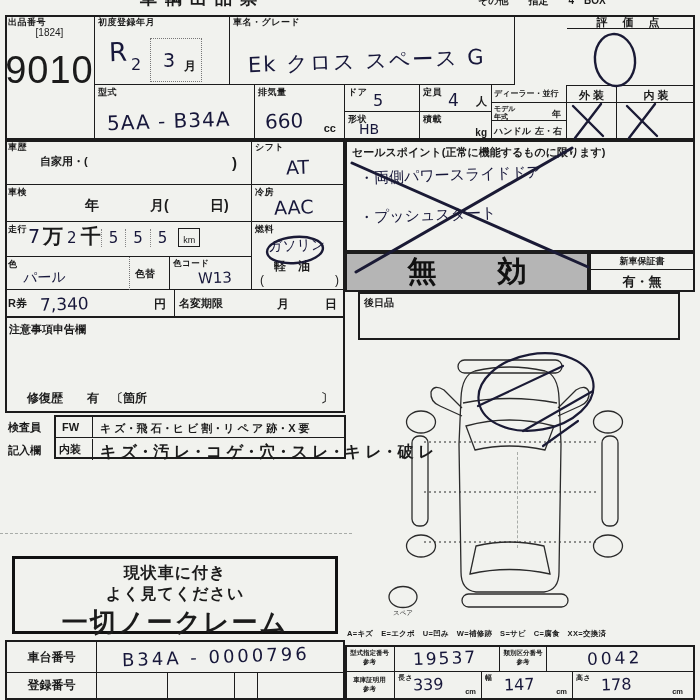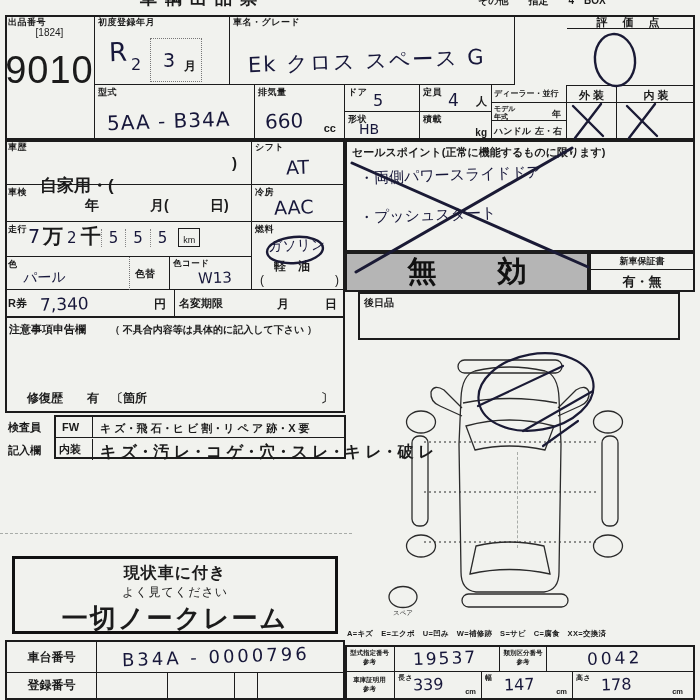--- a/index.html
+++ b/index.html
@@ -98,21 +98,21 @@
   </div>
   <div class="c bk" style="left:492px;top:121px;width:75px;height:19px;border-right:1px solid #1c1c1c;">
     <span class="print" style="position:absolute;left:2px;top:4px;font-size:9px;font-weight:bold;">ハンドル</span>
     <span class="print" style="position:absolute;right:4px;top:4px;font-size:9px;font-weight:bold;">左・右</span>
   </div>
 
   <div class="c bk" style="left:5px;top:140px;width:340px;height:273px;border:2px solid #1c1c1c;"></div>
 
   <div class="c bk" style="left:5px;top:140px;width:247px;height:45px;border-right:1px solid #1c1c1c;border-bottom:1px solid #1c1c1c;">
     <span class="lbl">車歴</span>
-    <span class="print" style="position:absolute;left:35px;top:14px;font-size:17px;font-weight:bold;margin-top:20px;">自家用・(</span>
+    <span class="print" style="position:absolute;left:35px;top:14px;font-size:11px;font-weight:bold;">自家用・(</span>
     <span class="print" style="position:absolute;right:14px;top:14px;font-size:15px;font-weight:bold;">)</span>
   </div>
   <div class="c bk" style="left:252px;top:140px;width:93px;height:45px;border-bottom:1px solid #1c1c1c;">
     <span class="lbl">シフト</span>
     <span class="hand tilt" style="position:absolute;left:34px;top:16px;font-size:19px;">AT</span>
   </div>
   <div class="c bk" style="left:5px;top:185px;width:247px;height:37px;border-right:1px solid #1c1c1c;border-bottom:1px solid #1c1c1c;">
     <span class="lbl">車検</span>
     <span class="print" style="position:absolute;left:80px;top:12px;font-size:14px;font-weight:bold;">年</span>
     <span class="print" style="position:absolute;left:145px;top:12px;font-size:14px;font-weight:bold;">月(</span>
@@ -160,21 +160,20 @@
     <span class="hand tilt" style="position:absolute;left:35px;top:4px;font-size:17px;">7,340</span>
     <span class="print" style="position:absolute;right:8px;top:6px;font-size:12px;font-weight:bold;">円</span>
   </div>
   <div class="c bk" style="left:175px;top:290px;width:170px;height:28px;border-bottom:2px solid #1c1c1c;">
     <span class="print" style="position:absolute;left:4px;top:6px;font-size:11px;font-weight:bold;">名変期限</span>
     <span class="print" style="position:absolute;left:102px;top:6px;font-size:12px;font-weight:bold;">月</span>
     <span class="print" style="position:absolute;right:8px;top:6px;font-size:12px;font-weight:bold;">日</span>
   </div>
   <div class="c" style="left:5px;top:318px;width:340px;height:95px;">
     <span class="print" style="position:absolute;left:4px;top:4px;font-size:11px;font-weight:bold;">注意事項申告欄</span>
-    <span class="print" style="position:absolute;left:105px;top:5px;font-size:10px;font-weight:bold;">（ 不具合内容等は具体的に記入して下さい ）</span>
     <span class="print" style="position:absolute;left:22px;bottom:6px;font-size:12px;font-weight:bold;">修復歴　　有　〔箇所</span>
     <span class="print" style="position:absolute;right:12px;bottom:6px;font-size:12px;font-weight:bold;">〕</span>
   </div>
 
   <div class="c" style="left:8px;top:416px;width:46px;height:44px;">
     <div class="print" style="font-size:11px;font-weight:bold;padding-top:4px;">検査員</div>
     <div class="print" style="font-size:11px;font-weight:bold;padding-top:8px;">記入欄</div>
   </div>
   <div class="c bk" style="left:54px;top:415px;width:292px;height:44px;border:2px solid #1c1c1c;">
     <div class="c bk" style="left:0;top:0;width:288px;height:21px;border-bottom:1px solid #1c1c1c;">
@@ -240,21 +239,21 @@
       <line x1="145" y1="85" x2="215" y2="45"></line>
       <line x1="165" y1="100" x2="200" y2="75"></line>
     </g>
     <text x="25" y="269" font-size="6.5" text-anchor="middle" fill="#2b2b2b">スペア</text>
   </svg>
 
   <div class="c print" style="left:347px;top:629px;font-size:7.5px;font-weight:bold;letter-spacing:.3px;">A=キズ　E=エクボ　U=凹み　W=補修跡　S=サビ　C=腐食　XX=交換済</div>
 
   <div class="c" style="left:12px;top:545px;width:326px;height:78px;border:3px solid #111;text-align:center;margin-top:11px;">
     <div style="font-size:16px;font-weight:bold;padding-top:4px;letter-spacing:1px;">現状車に付き</div>
-    <div style="font-size:12px;font-weight:normal;letter-spacing:1px;">よく見てください</div>
+    <div style="font-size:16px;font-weight:bold;letter-spacing:1px;">よく見てください</div>
     <div style="font-size:26px;font-weight:bold;letter-spacing:2px;">一切ノークレーム</div>
   </div>
 
   <div class="c bk" style="left:5px;top:640px;width:340px;height:60px;border:2px solid #1c1c1c;">
     <div class="c bk" style="left:0;top:0;width:336px;height:31px;border-bottom:1px solid #1c1c1c;">
       <div class="c bk" style="left:0;top:0;width:90px;height:31px;border-right:1px solid #1c1c1c;">
         <div class="print" style="text-align:center;font-size:12px;font-weight:bold;padding-top:7px;">車台番号</div>
       </div>
       <span class="hand tilt" style="position:absolute;left:115px;top:4px;font-size:18px;letter-spacing:3px;">B34A - 0000796</span>
     </div>

